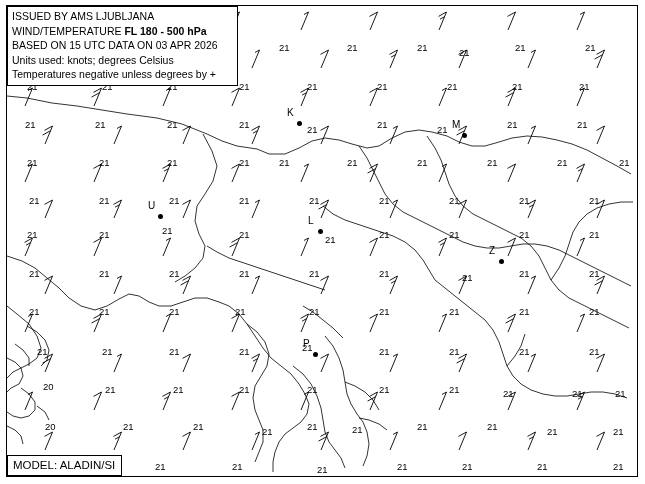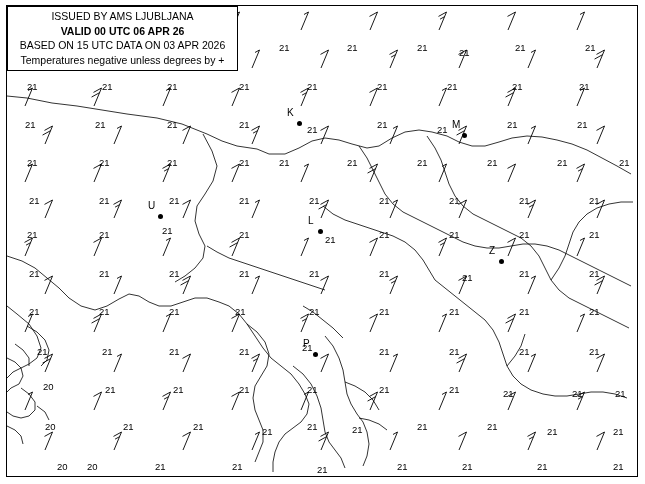--- a/index.html
+++ b/index.html
@@ -41,21 +41,20 @@
     box-sizing: border-box;
     width: 231px;
     padding: 2px 4px 3px 4px;
     font-size: 10.5px;
     line-height: 14.6px;
     color: #000000;
     z-index: 20;
   }
   .legend-box div {
     white-space: nowrap;
-    text-align: center;
   }
   .legend-box b {
     font-weight: bold;
   }
   .model-box {
     position: absolute;
     left: 0px;
     bottom: 0px;
     background: #ffffff;
     border: 1px solid #000000;
@@ -722,20 +721,22 @@
         <div class="city-dot" style="left: 311px; top: 223px;"></div>
         <div class="city-label" style="left: 301px; top: 209px;">L</div>
         <div class="city-dot" style="left: 492px; top: 253px;"></div>
         <div class="city-label" style="left: 482px; top: 239px;">Z</div>
         <div class="city-dot" style="left: 306px; top: 346px;"></div>
         <div class="city-label" style="left: 296px; top: 332px;">P</div>
       </div>
 
     <div class="legend-box">
       <div>ISSUED BY AMS LJUBLJANA</div>
-      <div><b>VALID 00 UTC 06 APR 26</b></div>
+      <div><span>WIND/TEMPERATURE </span><b>FL 180 - 500 hPa</b></div>
       <div>BASED ON 15 UTC DATA ON 03 APR 2026</div>
+      <div>Units used: knots; degrees Celsius</div>
       <div>Temperatures negative unless degrees by +</div>
     </div>
 
+    <div class="model-box">MODEL: ALADIN/SI</div>
 
   </div>
 </div>
 
 </body></html>

